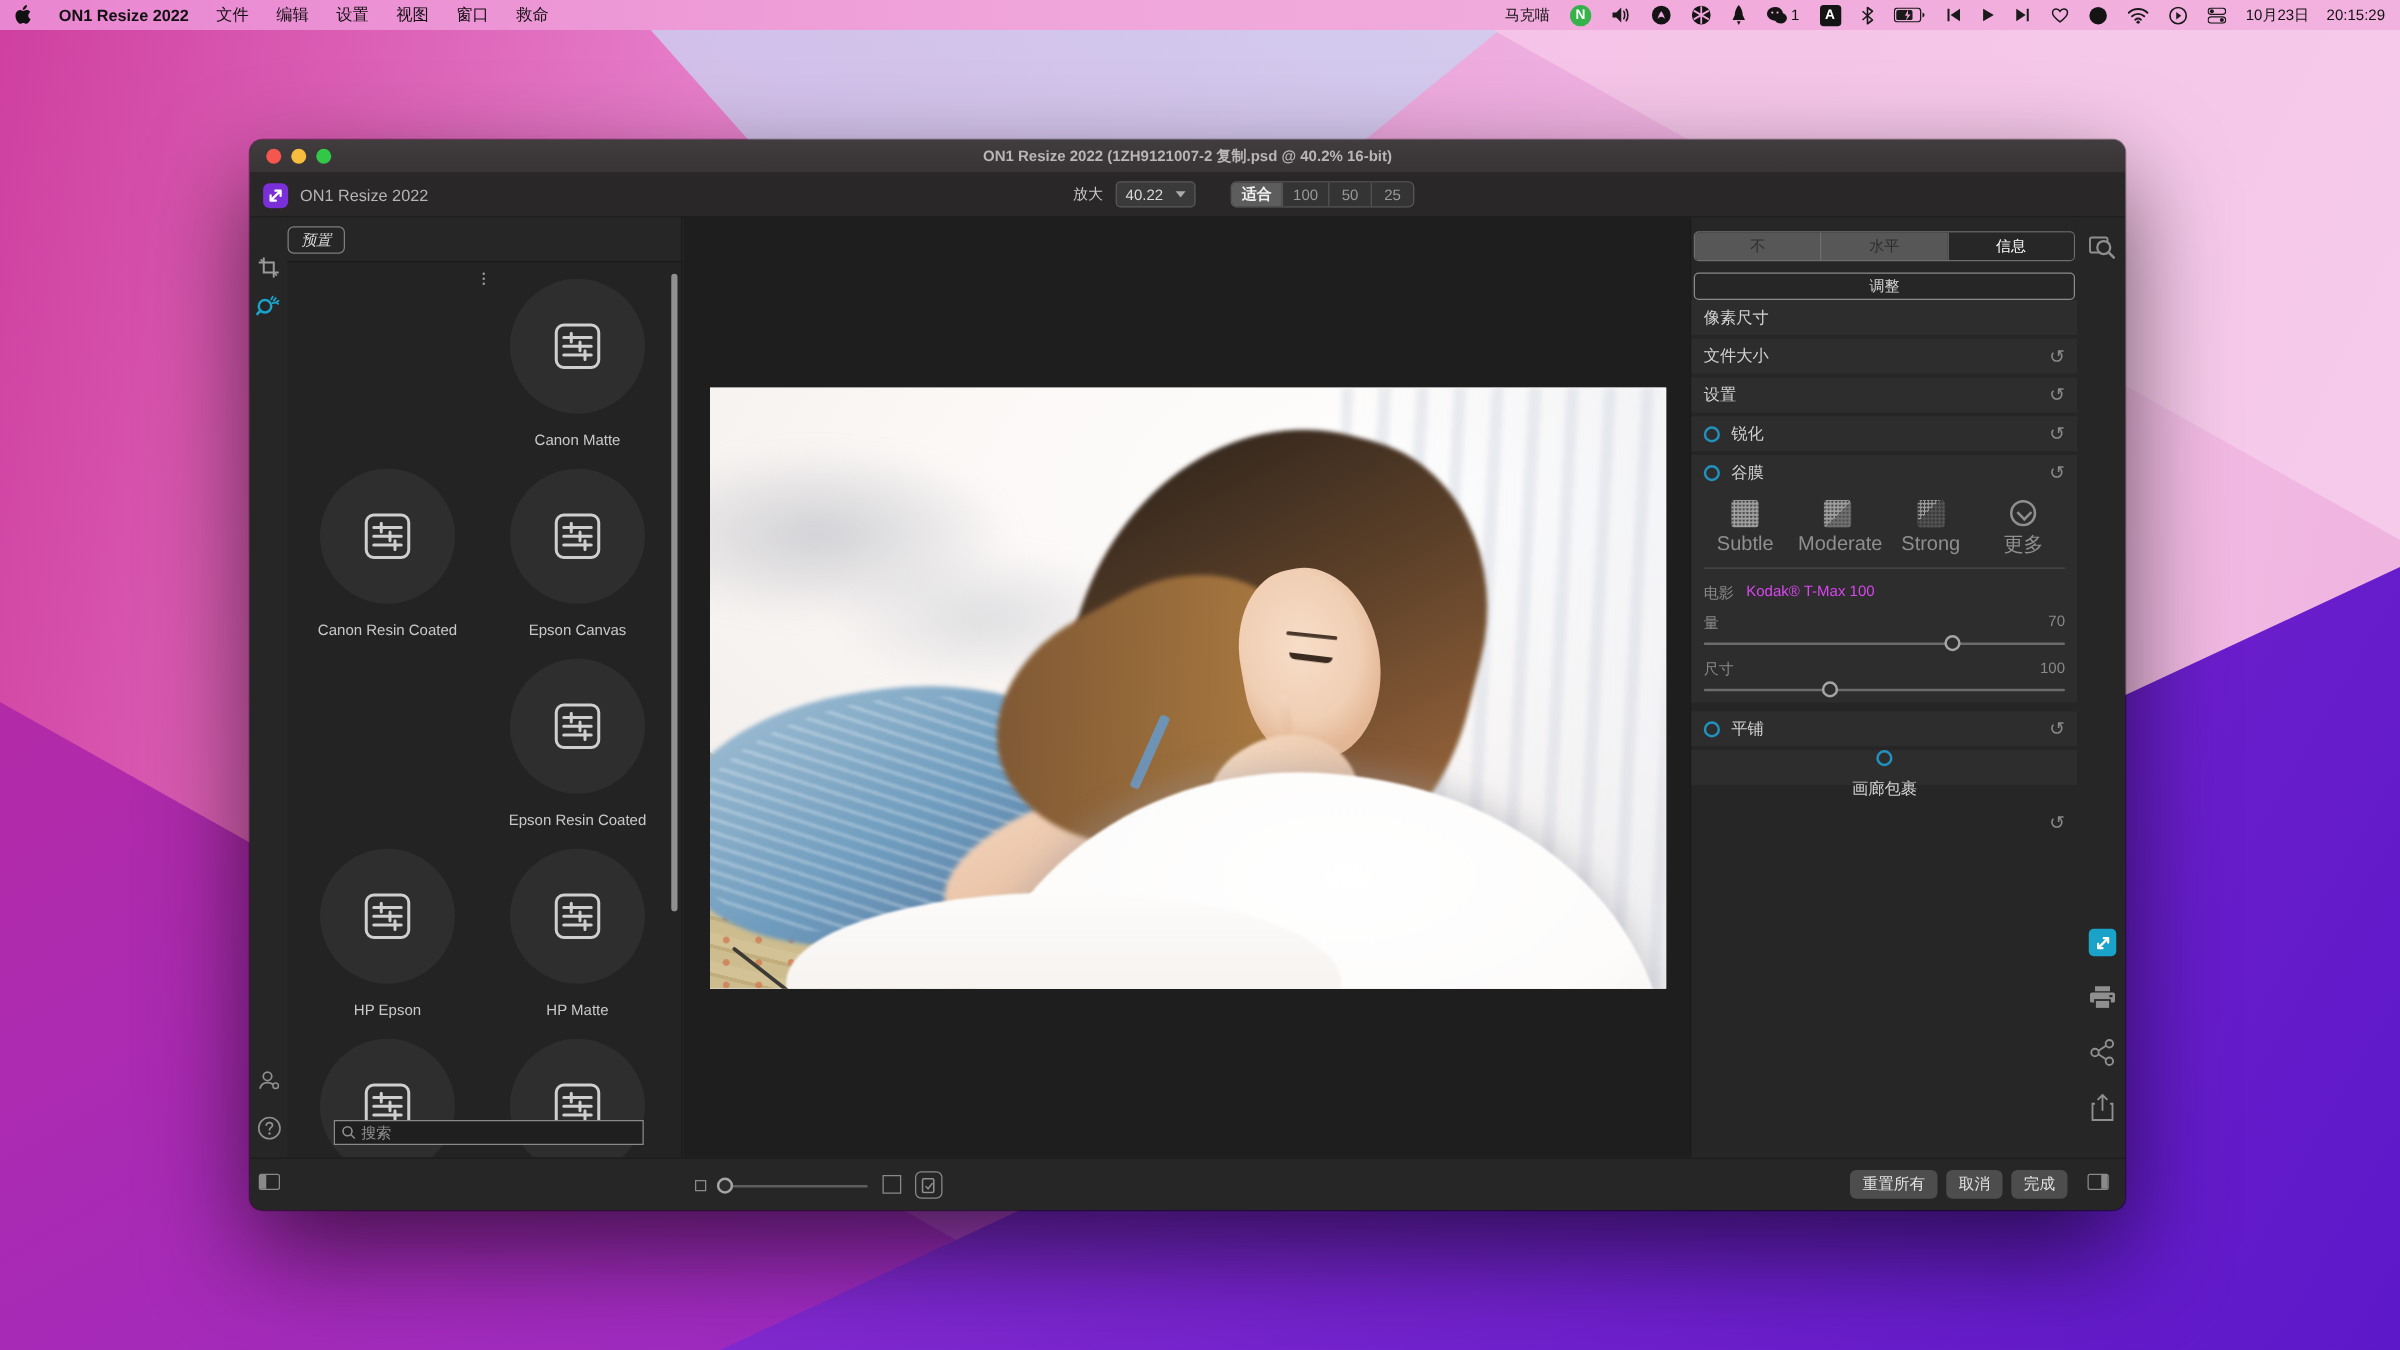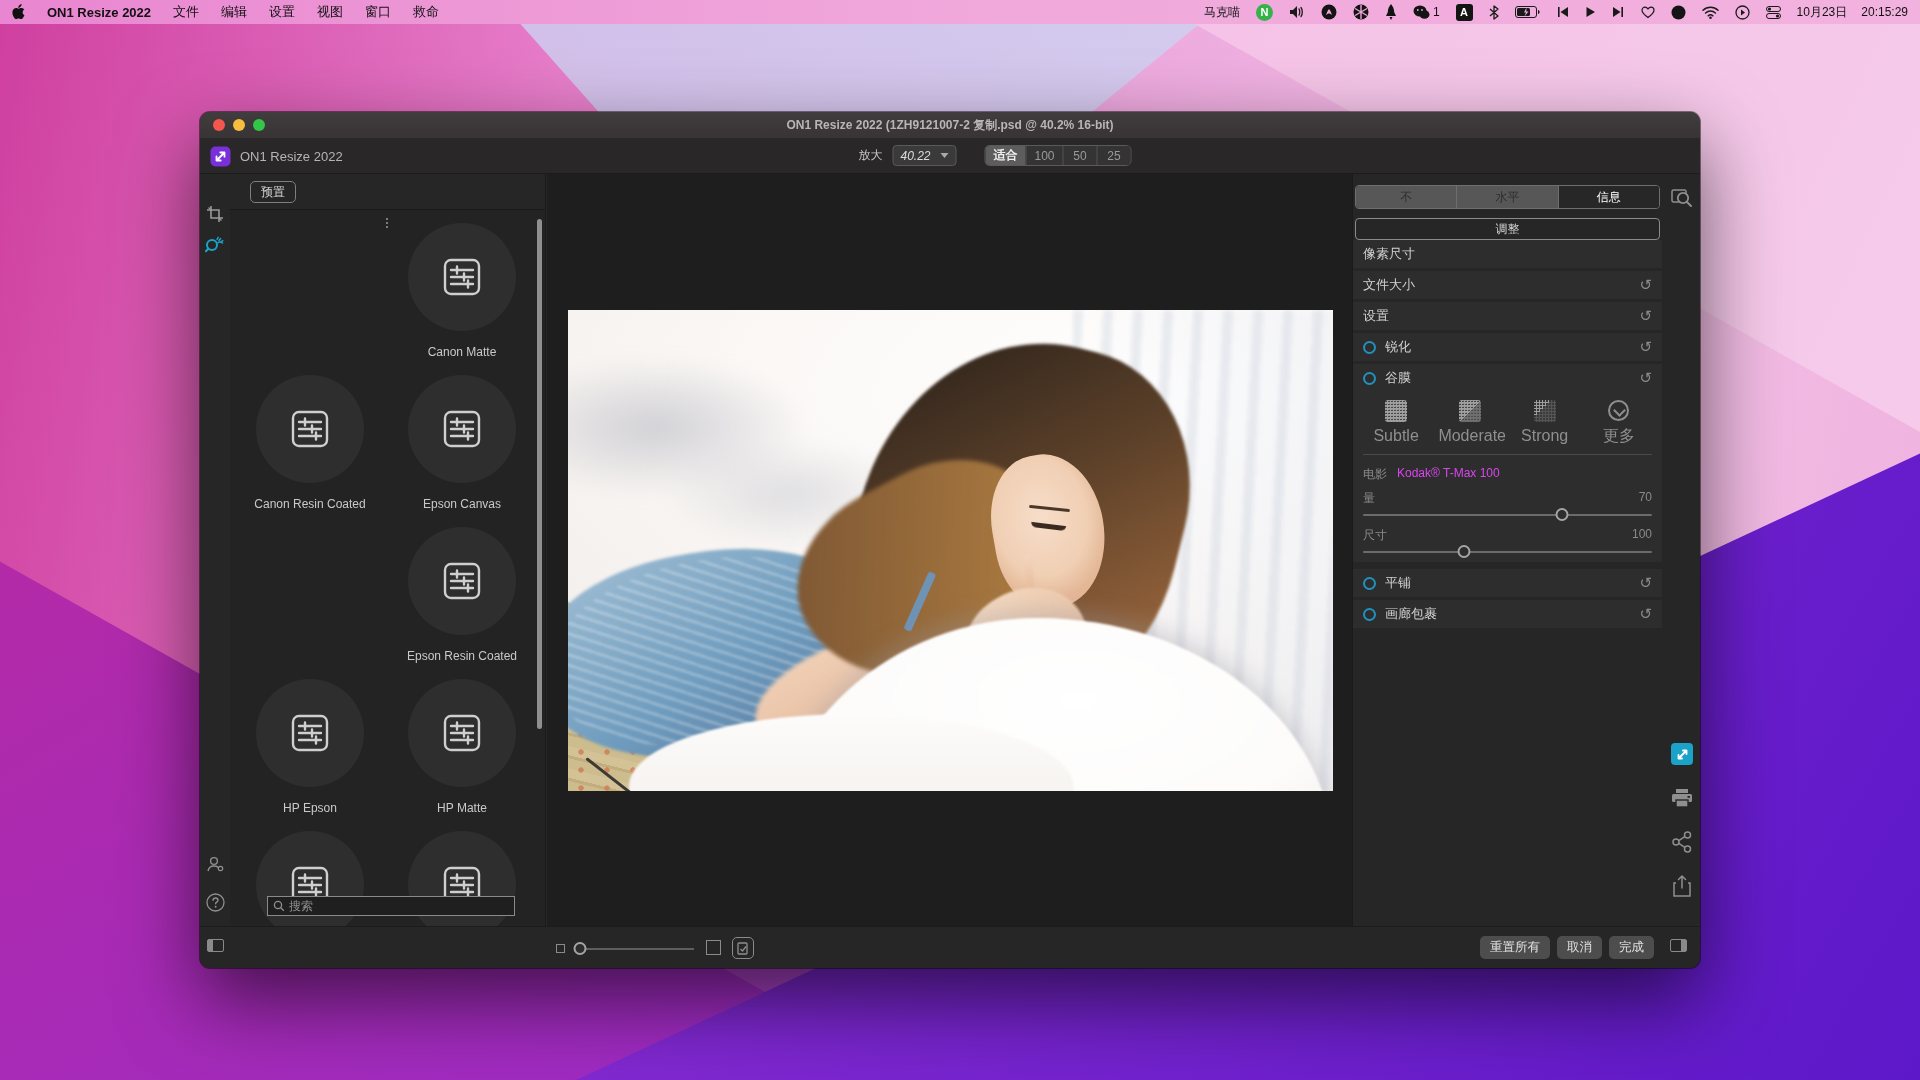--- a/index.html
+++ b/index.html
@@ -41,40 +41,40 @@
   .lights { position:absolute; left:13px; top:7px; display:flex; gap:8px; }
   .light { width:12px; height:12px; border-radius:50%; }
   .l-close { background:#f5574e; } .l-min { background:#f6bd3e; } .l-zoom { background:#33c748; }
   .win-title { width:100%; text-align:center; font-size:12px; font-weight:bold; color:#b9b5b6; }
 
   .appheader { position:absolute; left:0; top:26px; right:0; height:36px; background:#2a2728; border-bottom:1px solid #1c1c1c; }
   .app-id { position:absolute; left:10px; top:8px; display:flex; align-items:center; gap:9px; color:#b5b5b5; font-size:13px; }
   .zoom-ctrls { position:absolute; left:50%; top:7px; transform:translateX(-50%); margin-left:45px;
     display:flex; align-items:center; gap:10px; color:#c4c4c4; font-size:12px; }
   .zoom-select { width:64px; height:21px; background:#3a3a3a; border:1px solid #5a5a5a; border-radius:4px;
-    display:flex; align-items:center; justify-content:space-between; padding:0 7px; color:#ddd;font-style:italic; }
+    display:flex; align-items:center; justify-content:space-between; padding:0 7px; color:#ddd; }
   .caret-down { width:0; height:0; border-left:4px solid transparent; border-right:4px solid transparent; border-top:5px solid #aaa; }
   .seg-fit { display:flex; height:21px; border:1px solid #5a5a5a; border-radius:5px; overflow:hidden; margin-left:18px; }
   .seg-fit .seg { min-width:34px; padding:0 8px; display:flex; align-items:center; justify-content:center;
     background:#343434; color:#9a9a9a; border-left:1px solid #555; font-size:12px; }
   .seg-fit .seg:first-child { border-left:none; }
   .seg-fit .seg.sel { background:#5d5d5d; color:#f0f0f0; font-weight:bold; }
 
   .winbody { position:absolute; left:0; top:62px; right:0; bottom:42px; }
 
   
   .lstrip { position:absolute; left:0; top:0; bottom:0; width:30px; background:#262626; }
   .tool { position:absolute; left:5px; width:20px; height:20px; display:flex; align-items:center; justify-content:center; }
 
   
   .preset-panel { position:absolute; left:30px; top:0; bottom:0; width:316px; background:#232323; border-right:1px solid #1a1a1a; }
   .preset-top { position:absolute; left:0; top:0; right:0; height:36px; border-bottom:1px solid #191919; background:#262626; }
   .btn-outline { display:inline-flex; align-items:center; justify-content:center; height:22px; padding:0 10px;
     border:1px solid #7e7e7e; border-radius:5px; color:#d8d8d8; font-size:12px; background:transparent; }
-  .preset-btn { position:absolute; left:20px; top:7px; }
+  .preset-btn { position:absolute; left:0; top:7px;font-style:italic; }
   .grab-dots { position:absolute; left:156px; top:44px; width:3px; height:14px; display:flex; flex-direction:column; gap:2px; }
   .grab-dots i { width:2px; height:2px; background:#9a9a9a; border-radius:50%; }
   .preset-list { position:absolute; left:0; top:37px; right:0; bottom:0; overflow:hidden; }
   .tile { position:absolute; width:150px; text-align:center; }
   .tile .circ { width:108px; height:108px; border-radius:50%; background:#2e2e2e; margin:0 auto;
     display:flex; align-items:center; justify-content:center; }
   .tile .tlabel { margin-top:14px; font-size:12px; color:#c9c9c9; }
   .scrollbar-v { position:absolute; right:3px; top:8px; width:5px; height:510px; border-radius:3px; background:#8f8f8f; }
   .search-wrap { position:absolute; left:37px; bottom:10px; width:248px; height:20px; border:1px solid #8a8a8a;
     background:#1f1f1f; display:flex; align-items:center; padding:0 5px; gap:4px; }
@@ -563,21 +563,21 @@
         <div class="slider-track" style="top:187px;">
           <div class="slider-thumb" style="left: 35%;"></div>
         </div>
       </div>
 
       <div class="prow" style="top:395px;">
         <span class="toggle-ring"></span>
         <span>平铺</span>
         <span class="reset">↺</span>
       </div>
-      <div class="prow" style="top:426px;">
+      <div class="prow" style="top:426px;flex-direction:column;">
         <span class="toggle-ring"></span>
         <span>画廊包裹</span>
         <span class="reset">↺</span>
       </div>
     </div>
 
     <div class="rstrip">
       <div class="rtool" style="top:12px;">
         <svg width="24" height="24" viewBox="0 0 24 24">
           <rect x="2" y="4" width="14" height="12" rx="1.5" stroke="#8f8f8f" stroke-width="1.5" fill="none"></rect>

